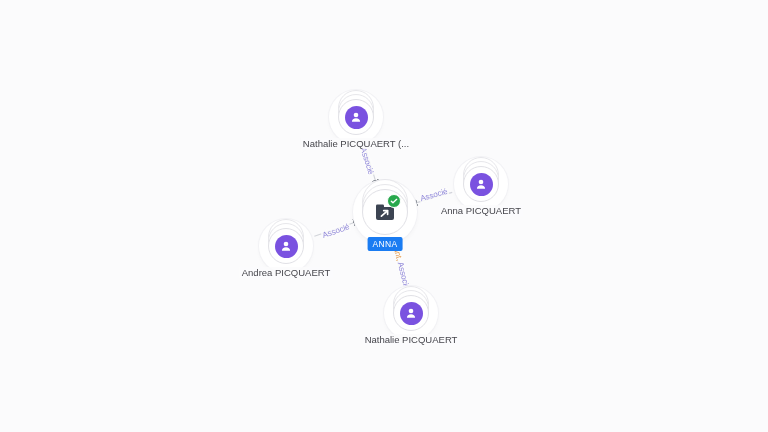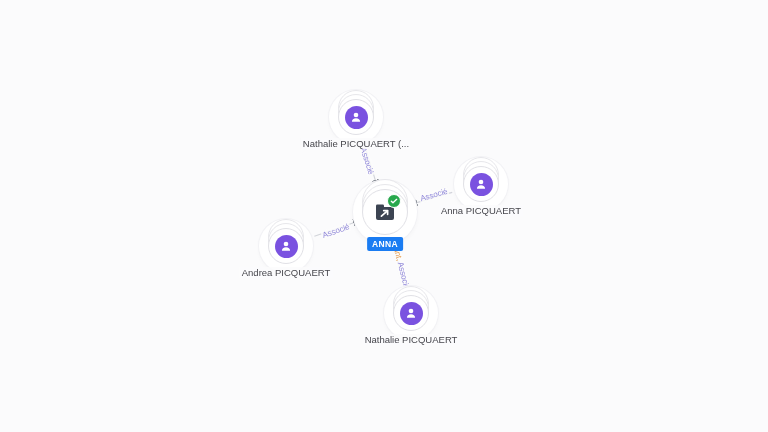--- a/index.html
+++ b/index.html
@@ -42,21 +42,21 @@
   .company-icon { width: 24px; height: 24px; color: var(--company_icon); display: block; }
 
   .check {
     position: absolute; left: 2px; top: -18px; width: 14px; height: 14px; border-radius: 50%;
     background: var(--check_green); border: 1.5px solid #fff;
     display: flex; align-items: center; justify-content: center; z-index: 3;
   }
 
   .clabel {
     position: absolute; top: 25px; left: 0; transform: translateX(-50%);
-    font-size: 8.5px; font-weight: bold; letter-spacing: .3px; color: #fff;
+    font-size: 8.5px; font-weight: normal; letter-spacing: .3px; color: #fff;
     background: var(--company_badge_blue); padding: 2px 5px; border-radius: 2px; white-space: nowrap;
   }
 </style>
 </head>
 <body>
 
 <div class="canvas">
 
   <svg id="edge-svg" xmlns="http://www.w3.org/2000/svg">
     <defs>

